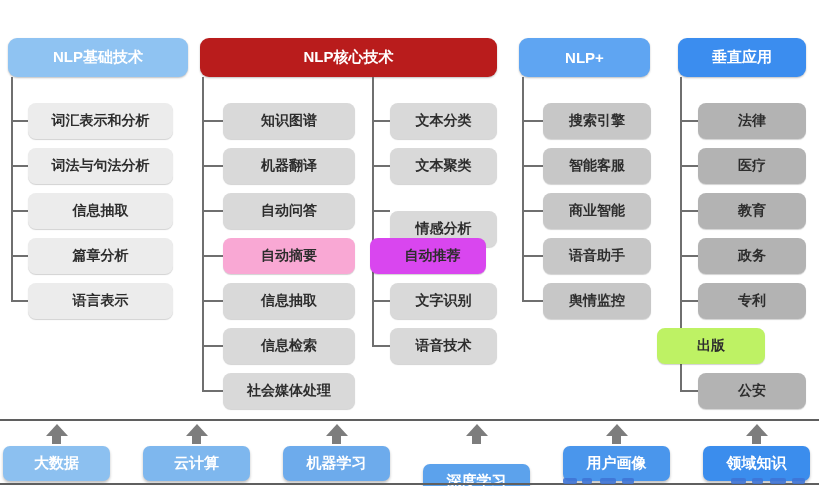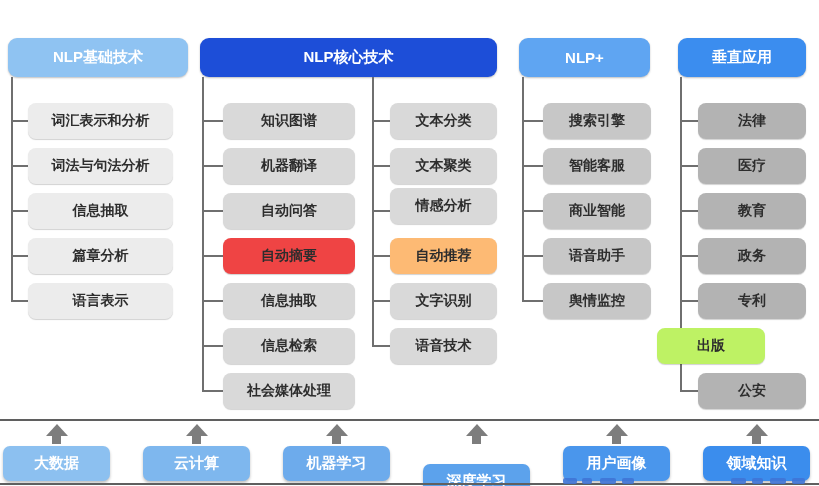--- a/index.html
+++ b/index.html
@@ -48,45 +48,45 @@
       <div class="tick" style="left: 11px; top: 120px; width: 17px; background: rgb(111, 111, 111);"></div>
       <div class="node" style="left: 28px; top: 103px; width: 145px; background: rgb(236, 236, 236);">词汇表示和分析</div>
       <div class="tick" style="left: 11px; top: 165px; width: 17px; background: rgb(111, 111, 111);"></div>
       <div class="node" style="left: 28px; top: 148px; width: 145px; background: rgb(236, 236, 236);">词法与句法分析</div>
       <div class="tick" style="left: 11px; top: 210px; width: 17px; background: rgb(111, 111, 111);"></div>
       <div class="node" style="left: 28px; top: 193px; width: 145px; background: rgb(236, 236, 236);">信息抽取</div>
       <div class="tick" style="left: 11px; top: 255px; width: 17px; background: rgb(111, 111, 111);"></div>
       <div class="node" style="left: 28px; top: 238px; width: 145px; background: rgb(236, 236, 236);">篇章分析</div>
       <div class="tick" style="left: 11px; top: 300px; width: 17px; background: rgb(111, 111, 111);"></div>
       <div class="node" style="left: 28px; top: 283px; width: 145px; background: rgb(236, 236, 236);">语言表示</div>
-      <div class="hdr" style="left: 200px; top: 38px; width: 297px; background: #1d4ed8;">NLP核心技术</div>
+      <div class="hdr" style="left: 200px; top: 38px; width: 297px; background: #b91c1c;">NLP核心技术</div>
       <div class="vline" style="left: 202px; top: 77px; height: 314px; background: rgb(111, 111, 111);"></div>
       <div class="tick" style="left: 202px; top: 120px; width: 21px; background: rgb(111, 111, 111);"></div>
       <div class="node" style="left: 223px; top: 103px; width: 132px; background: rgb(217, 217, 217);">知识图谱</div>
       <div class="tick" style="left: 202px; top: 165px; width: 21px; background: rgb(111, 111, 111);"></div>
       <div class="node" style="left: 223px; top: 148px; width: 132px; background: rgb(217, 217, 217);">机器翻译</div>
       <div class="tick" style="left: 202px; top: 210px; width: 21px; background: rgb(111, 111, 111);"></div>
       <div class="node" style="left: 223px; top: 193px; width: 132px; background: rgb(217, 217, 217);">自动问答</div>
       <div class="tick" style="left: 202px; top: 255px; width: 21px; background: rgb(111, 111, 111);"></div>
-      <div class="node" style="left: 223px; top: 238px; width: 132px; background: #ef4444;">自动摘要</div>
+      <div class="node" style="left: 223px; top: 238px; width: 132px; background: #f9a8d4;">自动摘要</div>
       <div class="tick" style="left: 202px; top: 300px; width: 21px; background: rgb(111, 111, 111);"></div>
       <div class="node" style="left: 223px; top: 283px; width: 132px; background: rgb(217, 217, 217);">信息抽取</div>
       <div class="tick" style="left: 202px; top: 345px; width: 21px; background: rgb(111, 111, 111);"></div>
       <div class="node" style="left: 223px; top: 328px; width: 132px; background: rgb(217, 217, 217);">信息检索</div>
       <div class="tick" style="left: 202px; top: 390px; width: 21px; background: rgb(111, 111, 111);"></div>
       <div class="node" style="left: 223px; top: 373px; width: 132px; background: rgb(217, 217, 217);">社会媒体处理</div>
       <div class="vline" style="left: 372px; top: 77px; height: 269px; background: rgb(111, 111, 111);"></div>
       <div class="tick" style="left: 372px; top: 120px; width: 18px; background: rgb(111, 111, 111);"></div>
       <div class="node" style="left: 390px; top: 103px; width: 107px; background: rgb(217, 217, 217);">文本分类</div>
       <div class="tick" style="left: 372px; top: 165px; width: 18px; background: rgb(111, 111, 111);"></div>
       <div class="node" style="left: 390px; top: 148px; width: 107px; background: rgb(217, 217, 217);">文本聚类</div>
       <div class="tick" style="left: 372px; top: 210px; width: 18px; background: rgb(111, 111, 111);"></div>
-      <div class="node" style="left: 390px; top: 188px; width: 107px; background: rgb(217, 217, 217);">情感分析</div>
+      <div class="node" style="left: 390px; top: 211px; width: 107px; background: rgb(217, 217, 217);">情感分析</div>
       <div class="tick" style="left: 372px; top: 255px; width: 18px; background: rgb(111, 111, 111);"></div>
-      <div class="node" style="left: 390px; top: 238px; width: 107px; background: #fdba74;">自动推荐</div>
+      <div class="node" style="left: 370px; top: 238px; width: 107px; background: #d946ef; padding-left: 9px;">自动推荐</div>
       <div class="tick" style="left: 372px; top: 300px; width: 18px; background: rgb(111, 111, 111);"></div>
       <div class="node" style="left: 390px; top: 283px; width: 107px; background: rgb(217, 217, 217);">文字识别</div>
       <div class="tick" style="left: 372px; top: 345px; width: 18px; background: rgb(111, 111, 111);"></div>
       <div class="node" style="left: 390px; top: 328px; width: 107px; background: rgb(217, 217, 217);">语音技术</div>
       <div class="hdr" style="left: 519px; top: 38px; width: 131px; background: rgb(95, 165, 242);">NLP+</div>
       <div class="vline" style="left: 522px; top: 77px; height: 224px; background: rgb(111, 111, 111);"></div>
       <div class="tick" style="left: 522px; top: 120px; width: 21px; background: rgb(111, 111, 111);"></div>
       <div class="node" style="left: 543px; top: 103px; width: 108px; background: rgb(199, 199, 199);">搜索引擎</div>
       <div class="tick" style="left: 522px; top: 165px; width: 21px; background: rgb(111, 111, 111);"></div>
       <div class="node" style="left: 543px; top: 148px; width: 108px; background: rgb(199, 199, 199);">智能客服</div>

